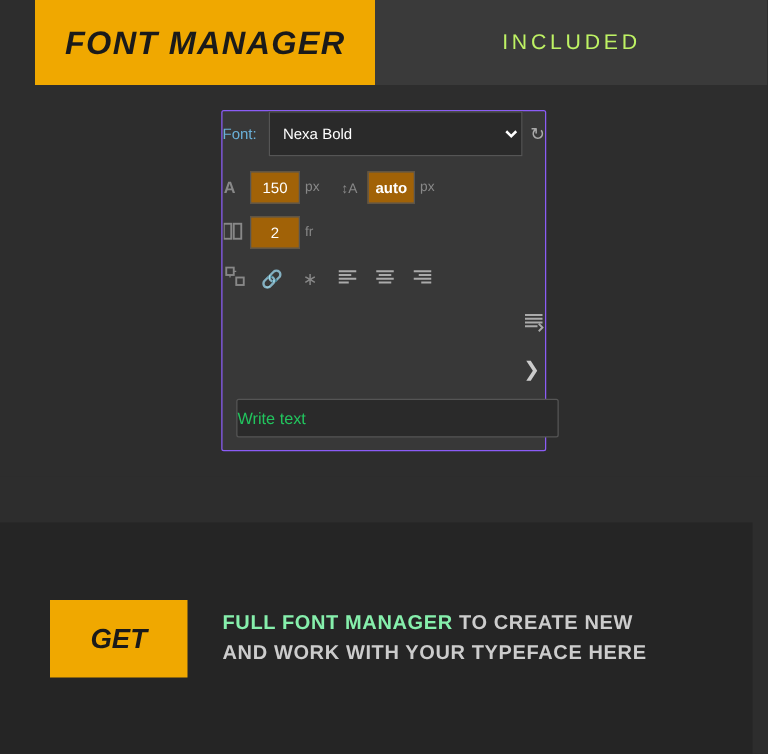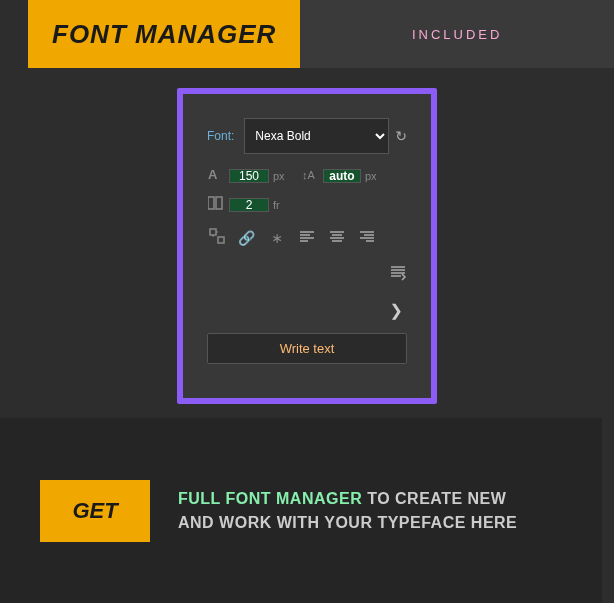--- a/index.html
+++ b/index.html
@@ -46,40 +46,40 @@
 
     .header-badge {
       background: #3a3a3a;
       flex: 1;
       display: flex;
       align-items: center;
       justify-content: center;
     }
 
     .header-badge-text {
-      color: #f9a8d4;
-      font-size: 13px;
+      color: #bef264;
+      font-size: 17px;
       letter-spacing: 3px;
       text-transform: uppercase;
     }
 
     
     .panel-area {
       background: #2d2d2d;
       padding: 20px 30px;
       display: flex;
       justify-content: center;
     }
 
     
     .widget {
       background: #383838;
-      border: 6px solid #8b5cf6;
+      border: 1px solid #8b5cf6;
       width: 260px;
-      padding: 24px;
+      padding: 0;
       border-radius: 2px;
     }
 
     .widget-row {
       display: flex;
       align-items: center;
       margin-bottom: 12px;
       gap: 6px;
     }
 
@@ -130,26 +130,26 @@
     }
 
     .input-icon {
       color: #888;
       font-size: 13px;
       width: 18px;
       text-align: center;
     }
 
     .num-input {
-      background: #14532d;
+      background: #a16207;
       border: 1px solid #555;
       color: #ffffff;
       font-size: 12px;
       width: 40px;
-      height: 14px;
+      height: 26px;
       text-align: center;
       padding: 0 2px;
     }
 
     .unit-label {
       color: #888;
       font-size: 11px;
       width: 20px;
     }
 
@@ -178,26 +178,27 @@
     .textarea-row {
       margin-bottom: 10px;
       position: relative;
       min-height: 30px;
     }
 
     .write-text-btn {
       width: 100%;
       background: #2a2a2a;
       border: 1px solid #555;
-      color: #fdba74;
+      color: #22c55e;
       font-size: 13px;
       padding: 7px 0;
       cursor: pointer;
-      text-align: center;
+      text-align: left;
       border-radius: 2px;
+      margin-left: 11px;
     }
 
     
     .bottom-section {
       background: #252525;
       position: absolute;
       bottom: 0;
       left: 0;
       right: 12px;
       height: 185px;

